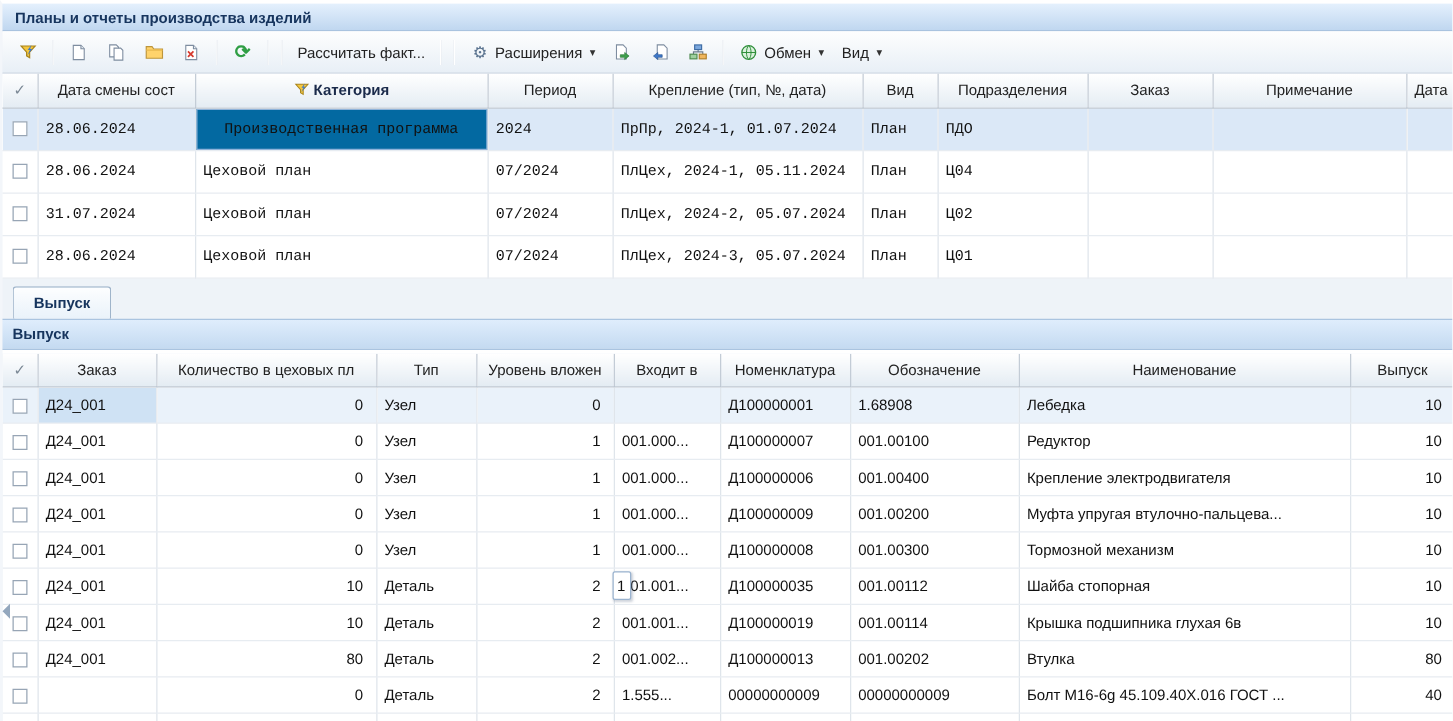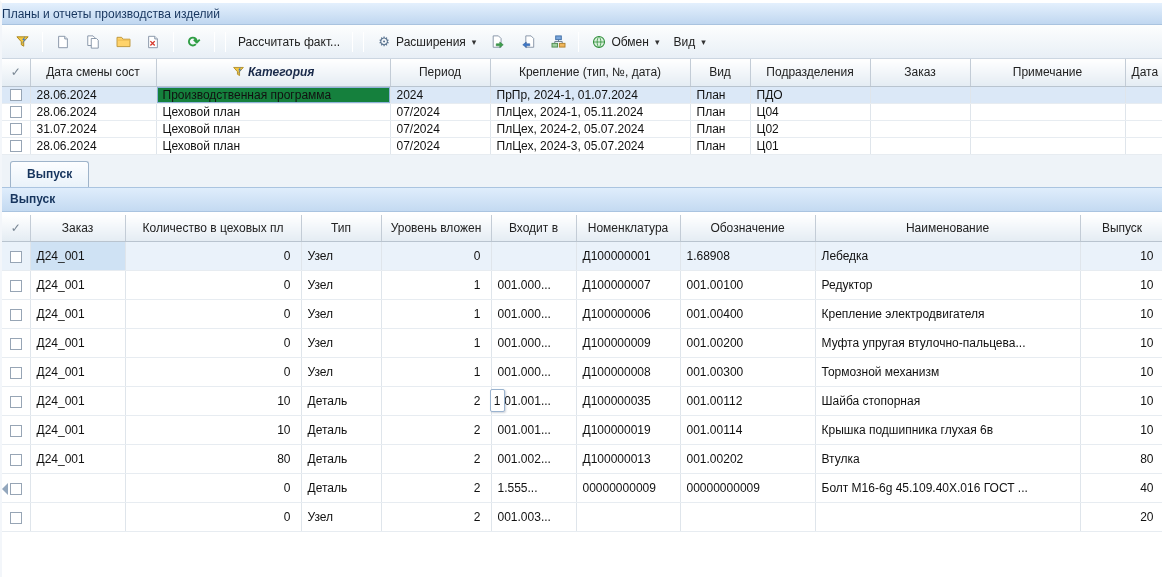--- a/index.html
+++ b/index.html
@@ -4,23 +4,23 @@
 <style>
   * { box-sizing: border-box; margin: 0; padding: 0; }
   html,body { width:1162px; height:577px; overflow:hidden; background:#fff; }
   .app {
     width:1162px; height:577px; position:relative; display:flex; flex-direction:column;
     font-family:"Liberation Sans", sans-serif; font-size:12px; color:#111;
     background:#eef3f8; border-top:3px solid #fff; border-left:2px solid #f3f6fa;
   }
   
   .titlebar {
-    height:22px; flex:0 0 22px; display:flex; align-items:center; padding-left:0;
+    height:22px; flex:0 0 22px; display:flex; align-items:center; padding-left:10px;
     background:linear-gradient(#e4f0fd,#c0d7f0); border-bottom:1px solid #a9c3df;
-    color:#17355e; font-weight:normal;
+    color:#17355e; font-weight:bold;
   }
   
   .toolbar {
     height:34px; flex:0 0 34px; display:flex; align-items:center; gap:2px; padding:0 6px;
     background:linear-gradient(#fdfefe,#e8eff6); border-bottom:1px solid #ccd6e1;
     white-space:nowrap;
   }
   .tbtn {
     display:inline-flex; align-items:center; gap:4px; border:1px solid transparent;
     background:transparent; padding:3px 5px; font:inherit; color:#222; cursor:default;
@@ -33,33 +33,33 @@
   .dd { font-size:9px; color:#333; margin-left:2px; }
   
   table { border-collapse:collapse; table-layout:fixed; width:1162px; background:#fff; }
   th {
     height:27px; background:linear-gradient(#ffffff,#e4ecf3);
     border-right:1px solid #c3ccd6; border-bottom:1px solid #b9c4cf;
     font-weight:normal; text-align:center; padding:0 6px; white-space:nowrap; overflow:hidden;
     color:#222;
   }
   th.center { text-align:center; color:#7a8794; }
-  th.th-cat { font-weight:bold; font-style:italic; color:#1a2a4a;margin-left:44px; }
+  th.th-cat { font-weight:bold; color:#1a2a4a;margin-left:44px; }
   td {
     border-right:1px solid #dfe5eb; border-bottom:1px solid #e7ecf1;
     padding:0 6px; white-space:nowrap; overflow:hidden; background:#fff;
   }
-  .grid-top td { height:17px; }
+  .grid-top td { height:34px;font-family:Liberation Mono, monospace; }
   .grid-bottom td { height:29px; }
   td.num, .grid-bottom th.num { text-align:right; padding-right:10px; }
   .cb { display:inline-block; width:12px; height:12px; border:1px solid #97a5b5; background:#fff; vertical-align:middle; }
   td.check-cell, th.check-col { text-align:center; }
   
   tr.sel td { background:#dbe8f7; }
-  tr.sel td.cur { background:#15803d; box-shadow:inset 0 0 0 1px #8fb3da; }
+  tr.sel td.cur { background:#0369a1; box-shadow:inset 0 0 0 1px #8fb3da;text-align:center; }
   tr.sel2 td { background:#eaf2fa; }
   tr.sel2 td.cur2 { background:#cfe2f4; }
   td.rel { position:relative; overflow:visible; }
   .badge {
     position:absolute; left:-2px; top:2px; width:15px; height:23px; background:#fff;
     border:1px solid #9ab3cf; border-radius:2px; text-align:center; line-height:23px;
     box-shadow:1px 1px 2px rgba(60,80,110,.25); z-index:5;
   }
   
   .gap4 { height:4px; flex:0 0 4px; }

